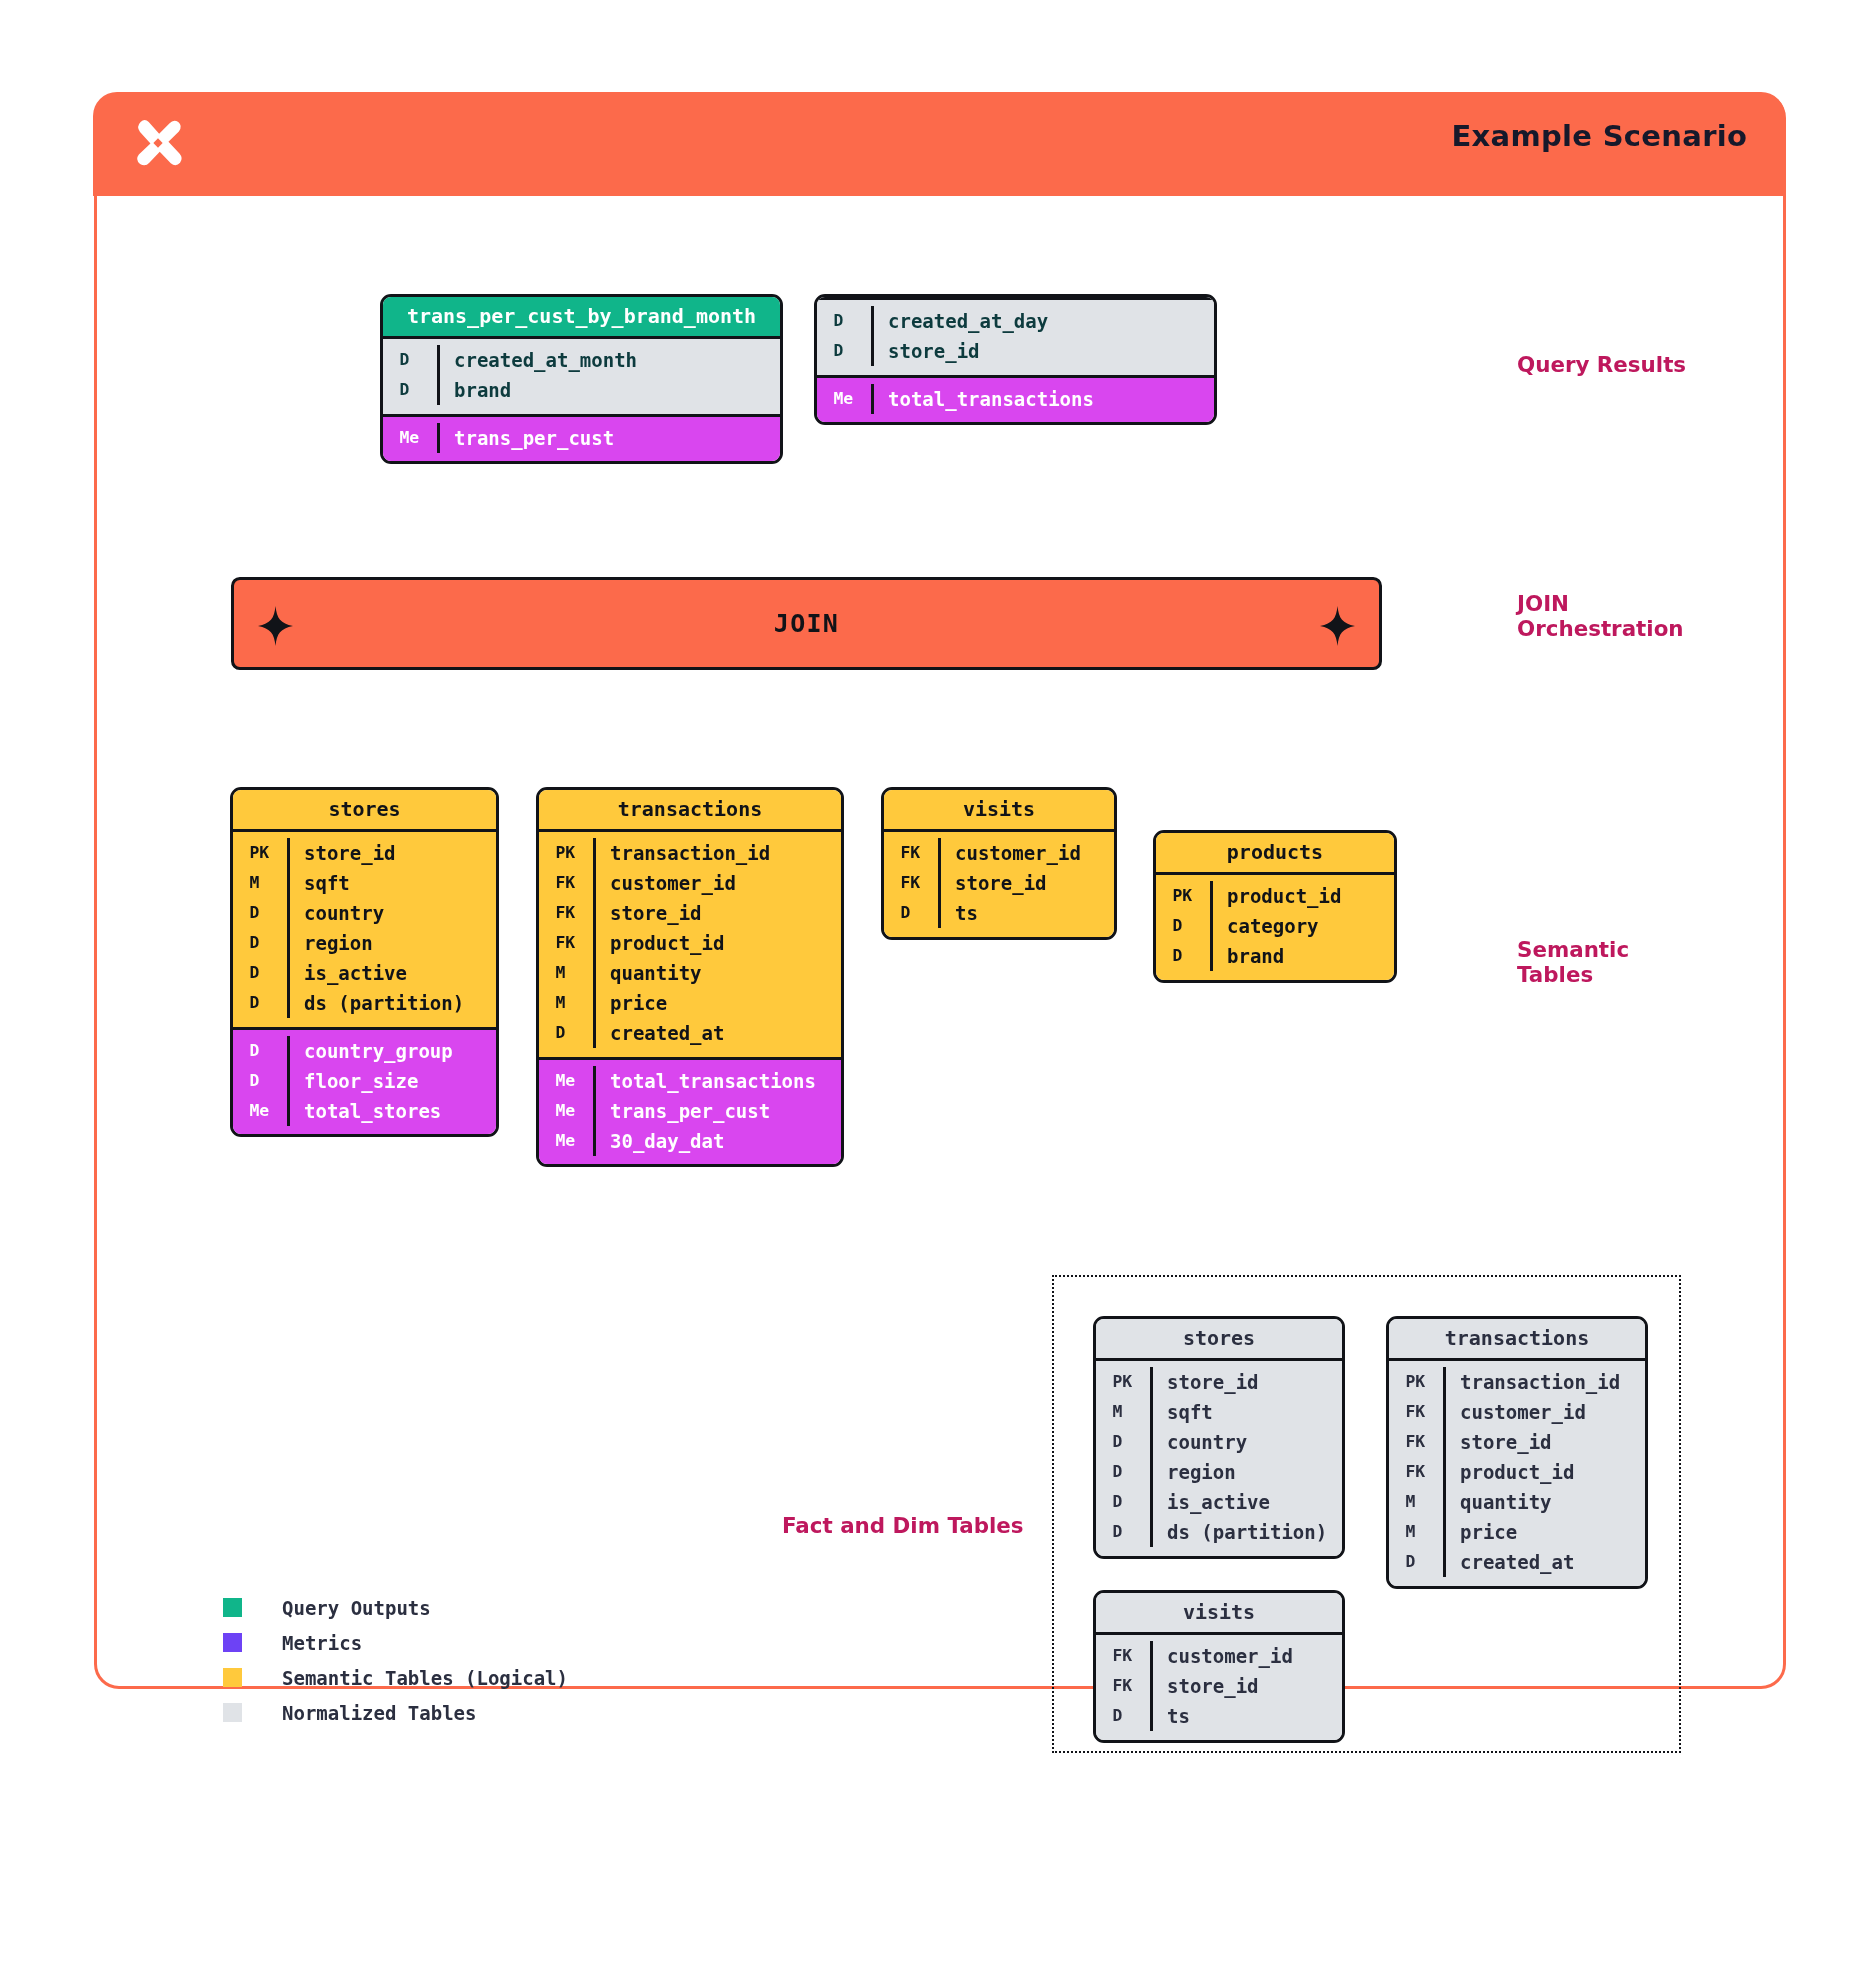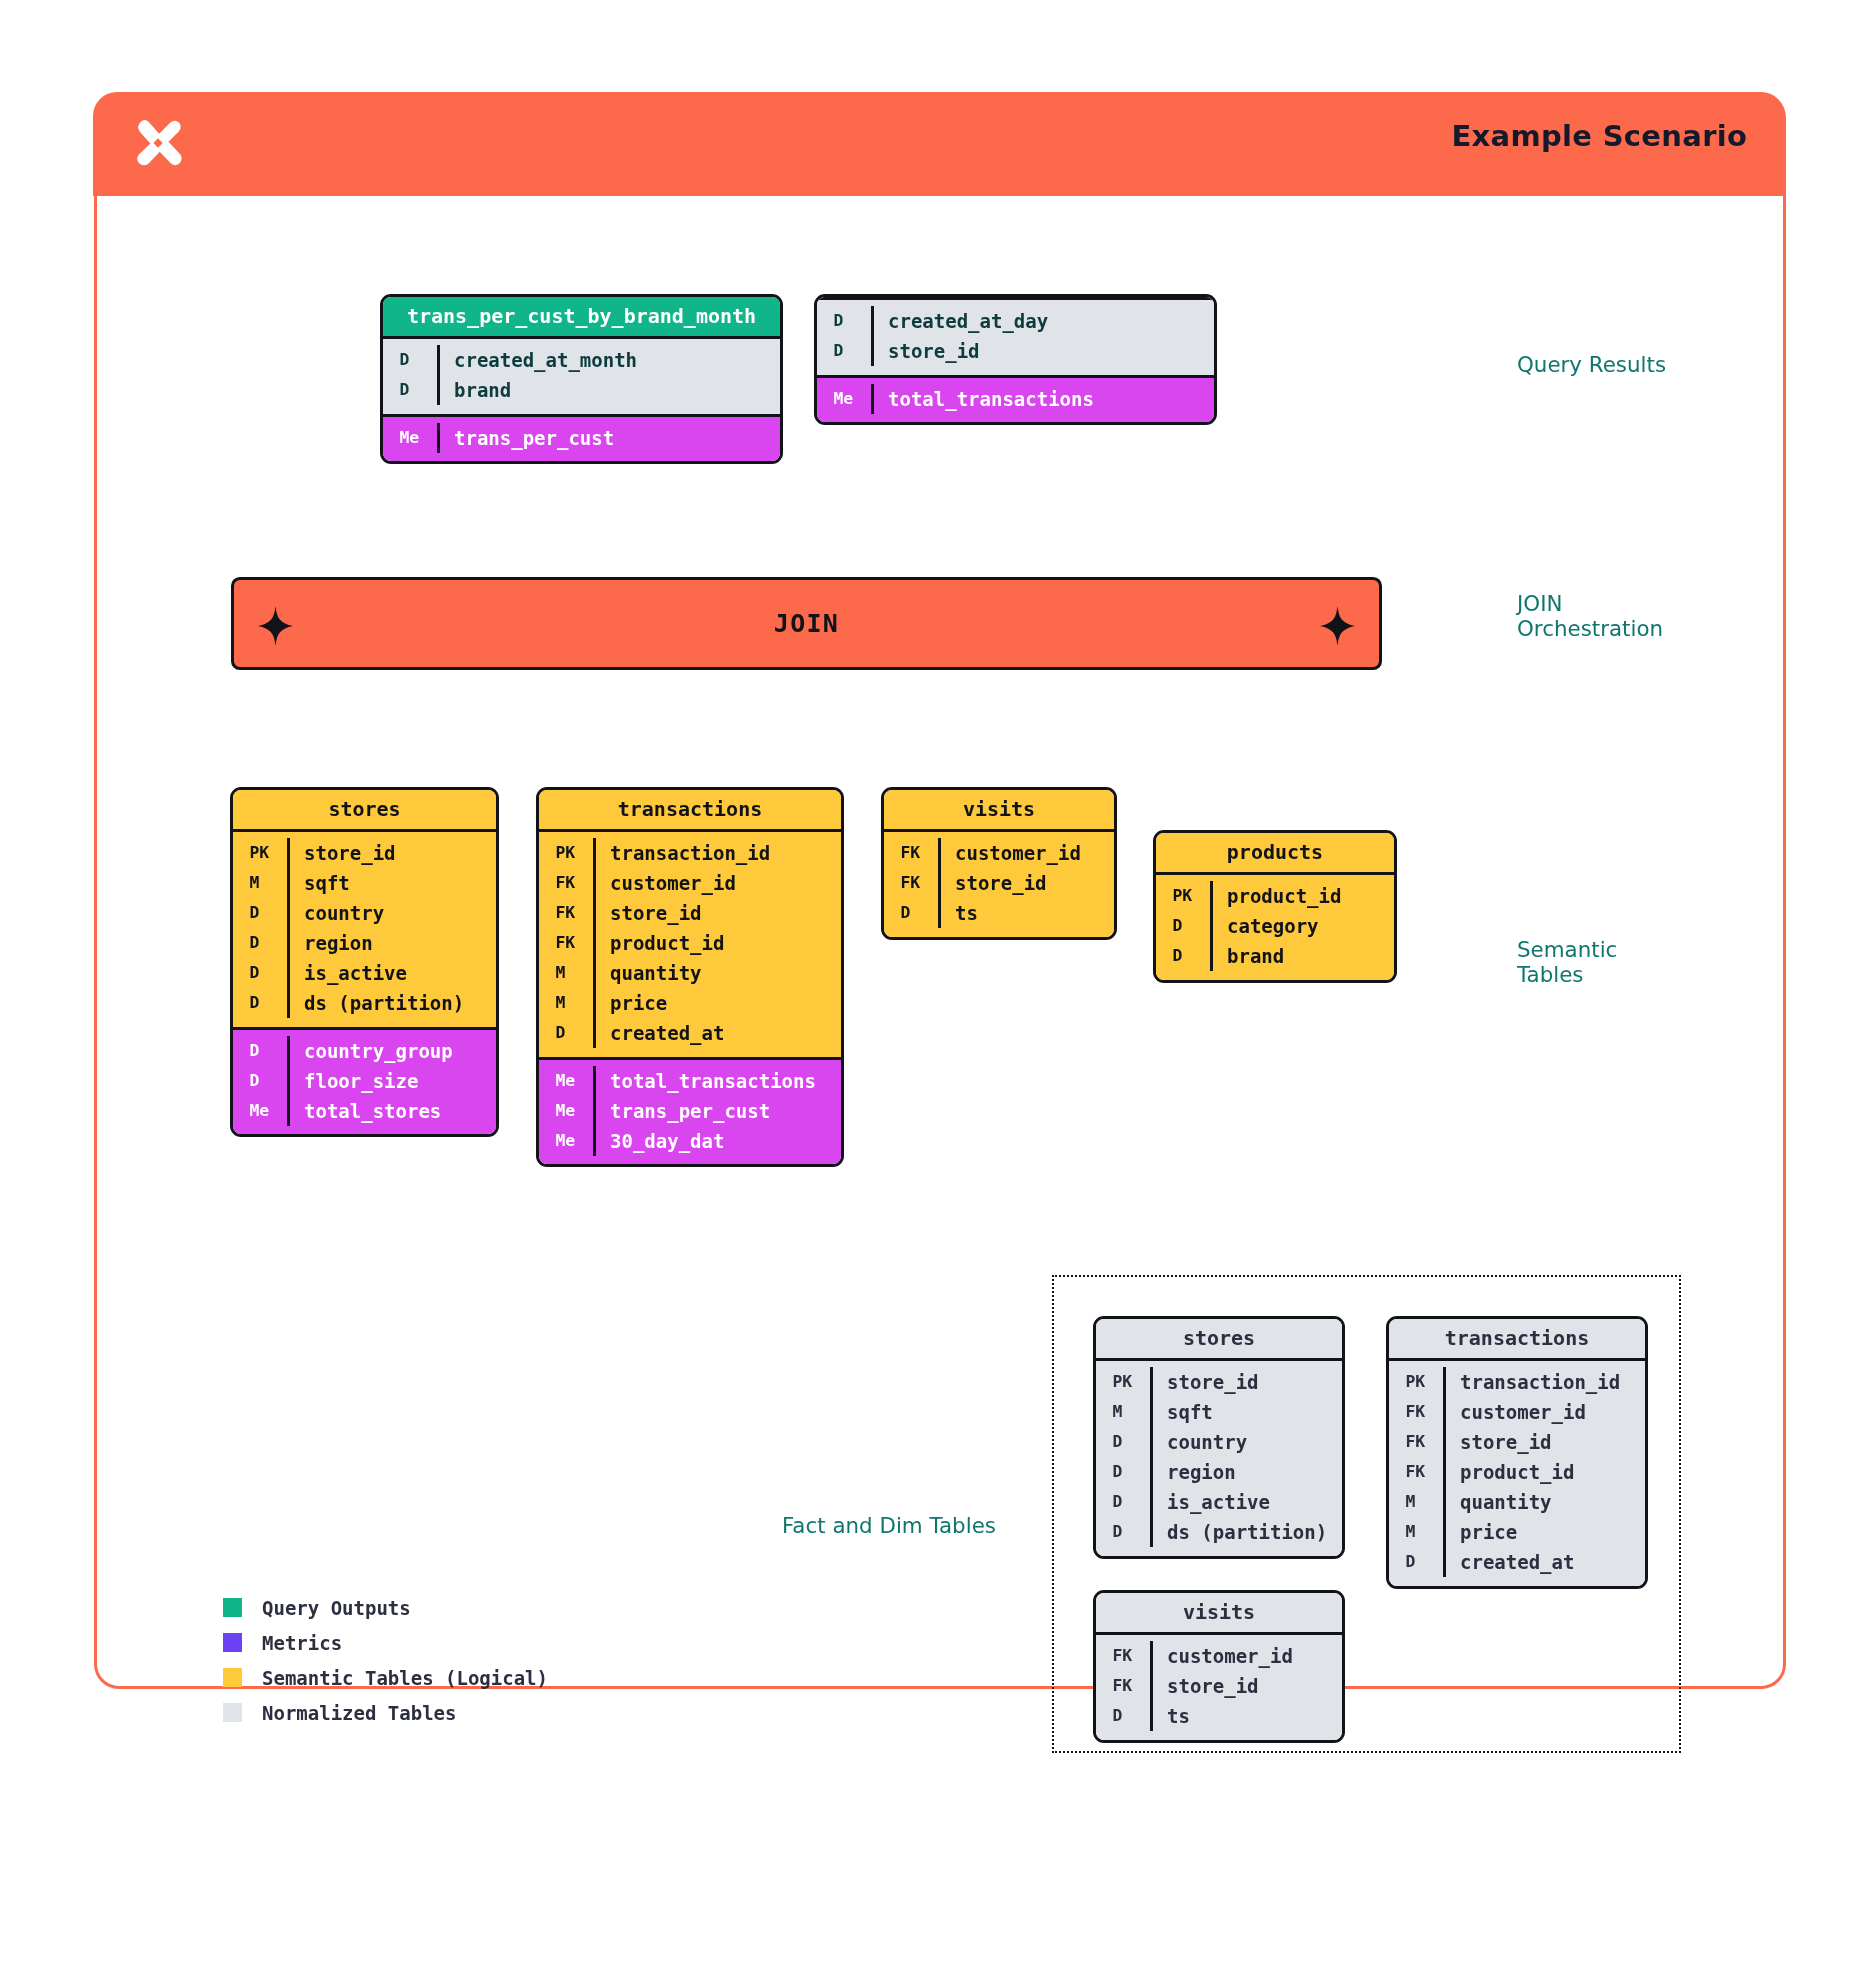--- a/index.html
+++ b/index.html
@@ -107,36 +107,37 @@
     font-size: 25px;
     color: #111318;
     letter-spacing: 1.3px;
   }
   .spark { position: absolute; width: 35px; height: 40px; }
 
   
   .anno-label {
     position: absolute;
     font-family: "DejaVu Sans", sans-serif;
-    font-weight: normal;
+    font-weight: bold;
     font-size: 21.4px;
-    color: #0f766e;
+    color: #be185d;
     line-height: 1.18;
   }
   svg.overlay {
     position: absolute; left: 0; top: 0;
     width: 1868px; height: 1985px;
     pointer-events: none;
   }
 
   
   .legend { position: absolute; left: 223px; top: 1590px; }
   .legend .litem {
     display: flex; align-items: center;
     height: 35px;
+    gap: 20px;
   }
   .legend .sw {
     width: 19px; height: 19px; flex: 0 0 auto; margin-right: 20px;
   }
   .legend .ltxt {
     font-family: "DejaVu Sans Mono", monospace;
     font-weight: bold;
     font-size: 19px;
     color: #2B2F40;
     white-space: pre;

